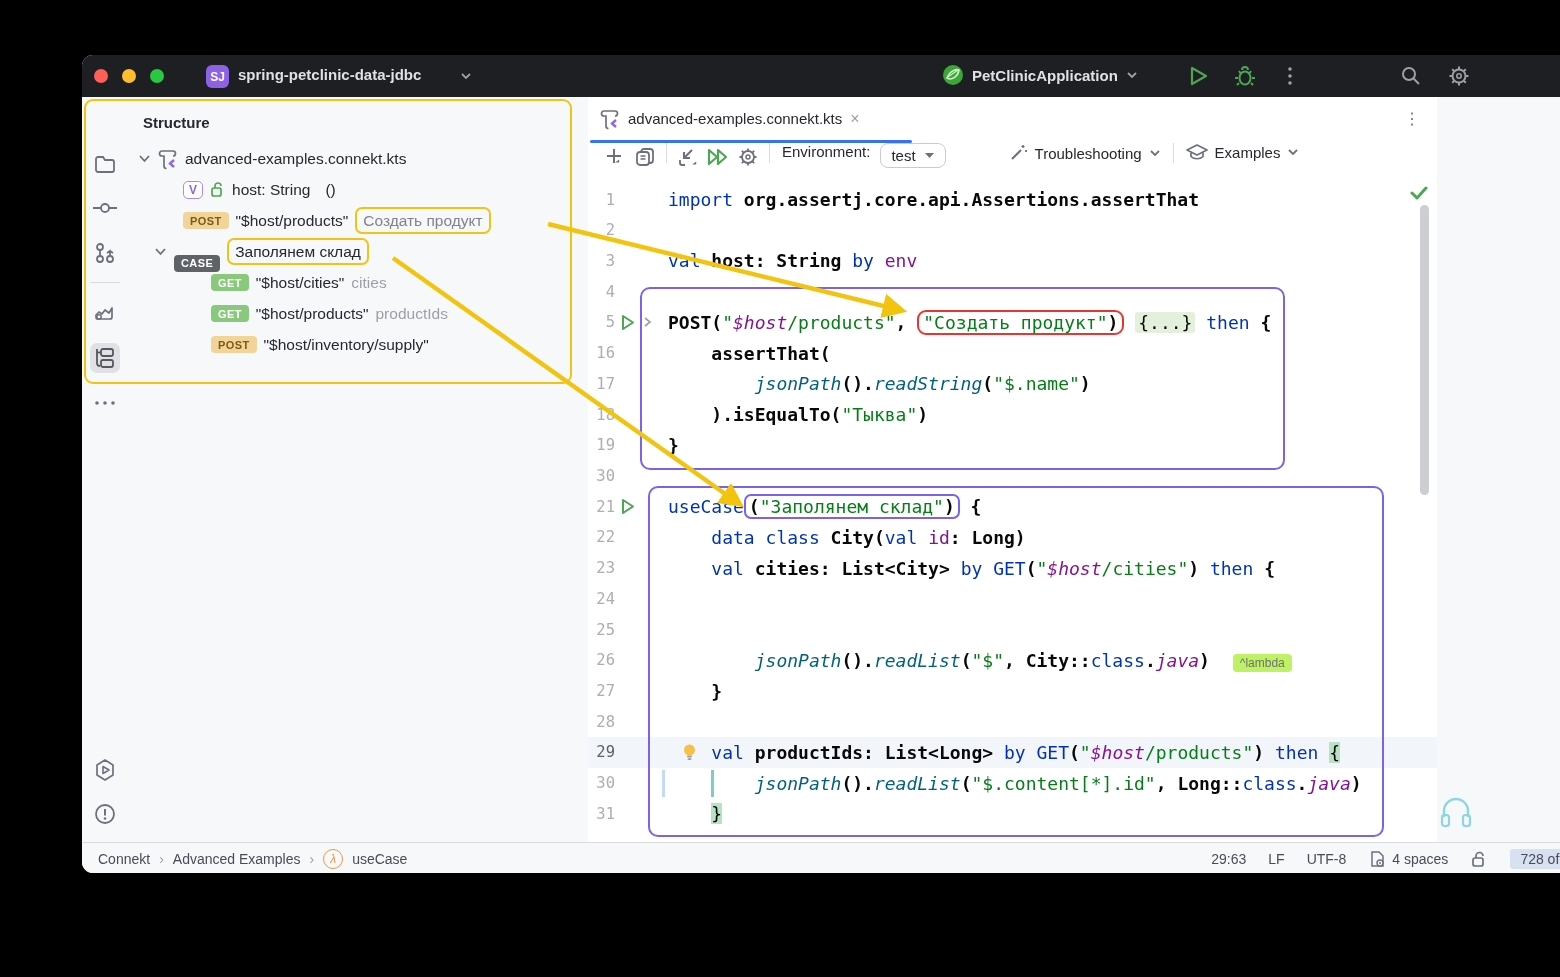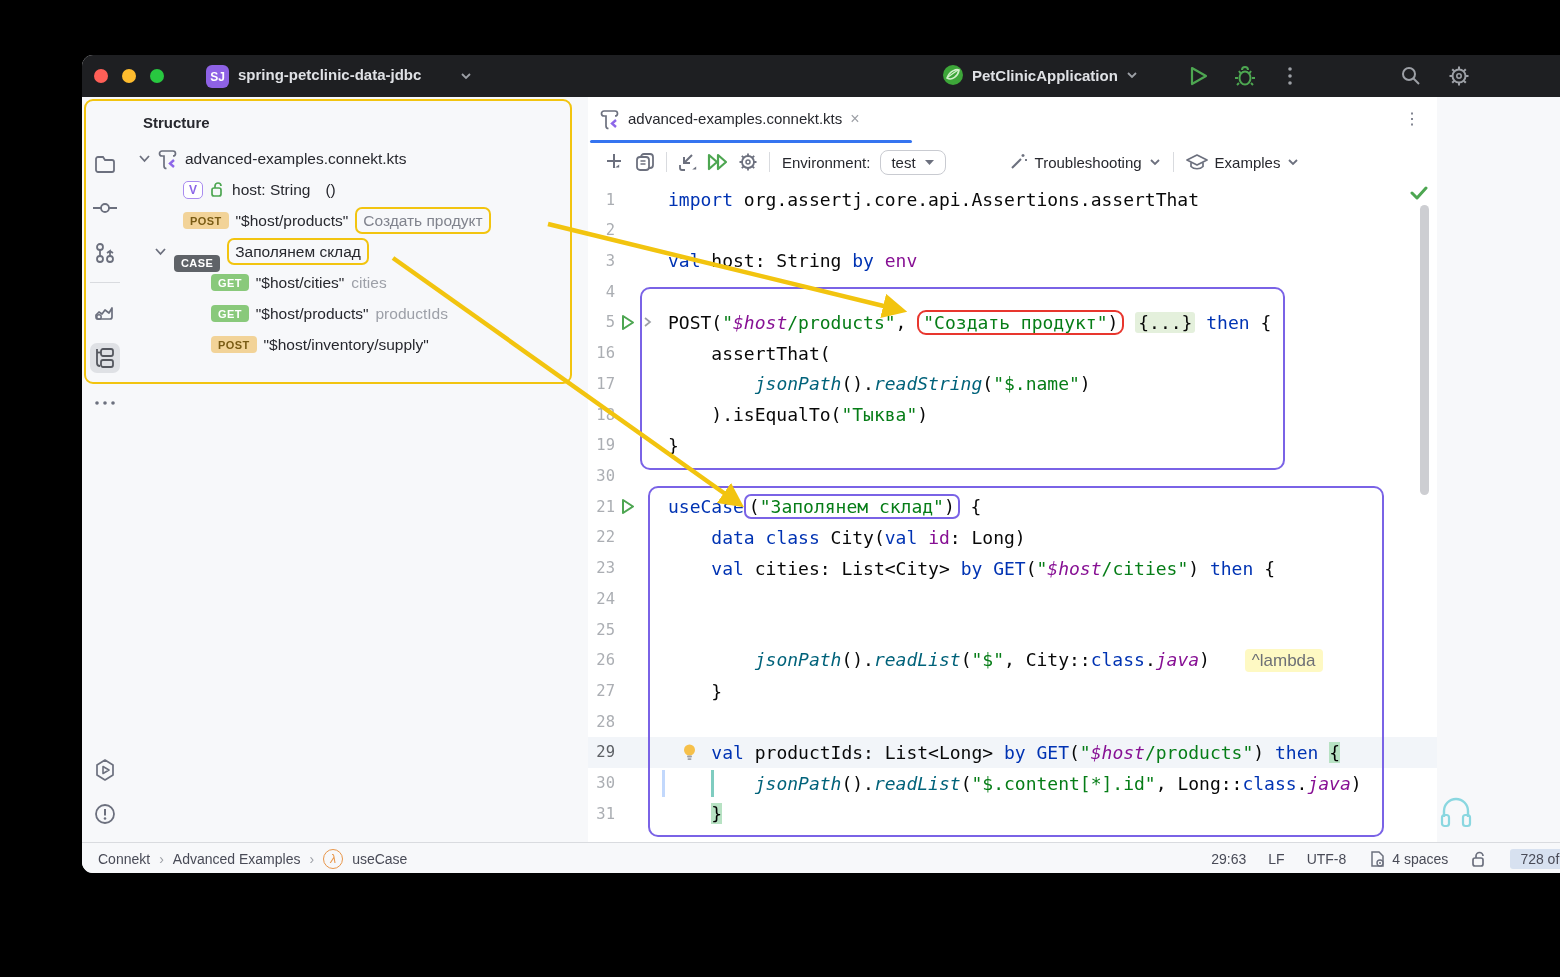--- a/index.html
+++ b/index.html
@@ -32,43 +32,43 @@
   .ybox{border:2.5px solid #F2C40F;border-radius:7px;padding:0 6px;line-height:23px;}
   .ybox.gray{color:#80838D;}
   .big-yellow{position:absolute;left:2px;top:44px;width:484px;height:281px;border:2.5px solid #F2C40F;border-radius:9px;pointer-events:none;z-index:30;}
   
   .editor{position:absolute;left:506px;top:42px;width:849px;height:745px;background:#fff;}
   .tabbar{position:absolute;left:0;top:0;width:100%;height:46px;background:#fff;border-bottom:1px solid #EBECF0;}
   .tab{position:absolute;left:2px;top:0;height:43px;display:flex;align-items:center;gap:8px;padding:0 10px;font-size:15px;color:#27282E;}
   .tab-underline{position:absolute;left:2px;top:43px;width:322px;height:3px;background:#3574F0;border-radius:2px;}
   .tab-close{color:#9DA0A6;font-size:16px;}
   .tab-more{position:absolute;left:816px;top:12px;color:#6C707E;}
-  .toolbar{position:absolute;left:0;top:46px;width:100%;height:38px;background:#fff;border-bottom:1px solid #EBECF0;display:flex;align-items:center;font-size:15px;color:#27282E;}
+  .toolbar{position:absolute;left:0;top:46px;width:100%;height:38px;background:#fff;border-bottom:1px solid #EBECF0;display:flex;align-items:flex-start;font-size:15px;color:#27282E;}
   .tbtn{display:flex;align-items:center;justify-content:center;width:30px;height:28px;border-radius:6px;}
   .tsep{width:1px;height:20px;background:#D9DBDF;margin:0 6px;}
   .env-dd{display:flex;align-items:center;gap:8px;border:1px solid #C9CBD1;border-radius:8px;padding:3px 10px;margin-left:10px;font-size:15px;}
   .dd-group{display:flex;align-items:center;gap:7px;color:#27282E;}
   
   .code{position:absolute;left:0;top:84px;width:849px;height:661px;background:#fff;}
   .code-line{position:absolute;left:0;width:100%;height:31px;display:flex;align-items:center;white-space:pre;font-family:"DejaVu Sans Mono","Liberation Mono",monospace;font-size:18px;}
   .code-line.current{background:#F2F5F9;}
   .lnum{position:absolute;left:0;width:27px;text-align:right;font-size:15.5px;color:#ABAEB3;font-family:"DejaVu Sans Mono",monospace;}
   .current .lnum{color:#5E6166;}
   .gut-play{position:absolute;left:32px;top:7px;}
   .gut-fold{position:absolute;left:55px;top:9px;color:#9DA0A6;}
   .gut-bulb{position:absolute;left:94px;top:6px;}
   .chg-bar{position:absolute;left:74px;top:2px;width:3px;height:27px;background:#C2D8FC;}
   .indent-guide{position:absolute;left:123px;top:2px;width:2.5px;height:27px;background:#7FCCC0;}
   .ltext{margin-left:80px;}
-  .tok-k{color:#0033B3;} .tok-s{color:#067D17;} .tok-p{color:#080808;}
+  .tok-k{color:#0033B3;} .tok-s{color:#067D17;} .tok-p{color:#080808;font-weight:bold;}
   .tok-i{color:#871094;font-style:italic;} .tok-v{color:#871094;} .tok-vi{color:#871094;font-style:italic;}
   .tok-f{color:#00627A;font-style:italic;} .tok-n{color:#1750EB;}
   .tok-fold{background:#E4F0DC;border-radius:3px;padding:0 3px;color:#080808;}
   .tok-hl{background:#B7E2C3;}
-  .tok-hint{font-family:"Liberation Sans",sans-serif;font-size:17px;color:#6E7076;background:#fef9c3;border-radius:4px;padding:2px 7px;margin-left:24px;}
+  .tok-hint{font-family:"Liberation Sans",sans-serif;font-size:12px;color:#6E7076;background:#bef264;border-radius:4px;padding:2px 7px;margin-left:12px;}
   .wrap-red{border:2.5px solid #E8362E;border-radius:9px;padding:0 4px;}
   .wrap-purple{border:2px solid #7A63E6;border-radius:7px;padding:0 3px;}
   .pbox{position:absolute;border:2px solid #7A63E6;border-radius:10px;pointer-events:none;z-index:20;}
   .scroll-thumb{position:absolute;left:1338px;top:150px;width:9px;height:290px;background:#CDCED2;border-radius:5px;z-index:25;}
   .insp-check{position:absolute;left:1328px;top:130px;z-index:25;}
   
   .statusbar{position:absolute;left:0;top:787px;width:100%;height:31px;background:#F7F8FA;border-top:1px solid #D9DBDF;display:flex;align-items:center;font-size:14px;color:#494B57;}
   .crumbs{display:flex;align-items:center;gap:9px;margin-left:16px;}
   .crumb-sep{color:#9DA0A6;}
   .lam{width:18px;height:18px;border-radius:50%;border:1.5px solid #E8964A;color:#E8964A;font-size:12px;display:flex;align-items:center;justify-content:center;font-style:italic;}

